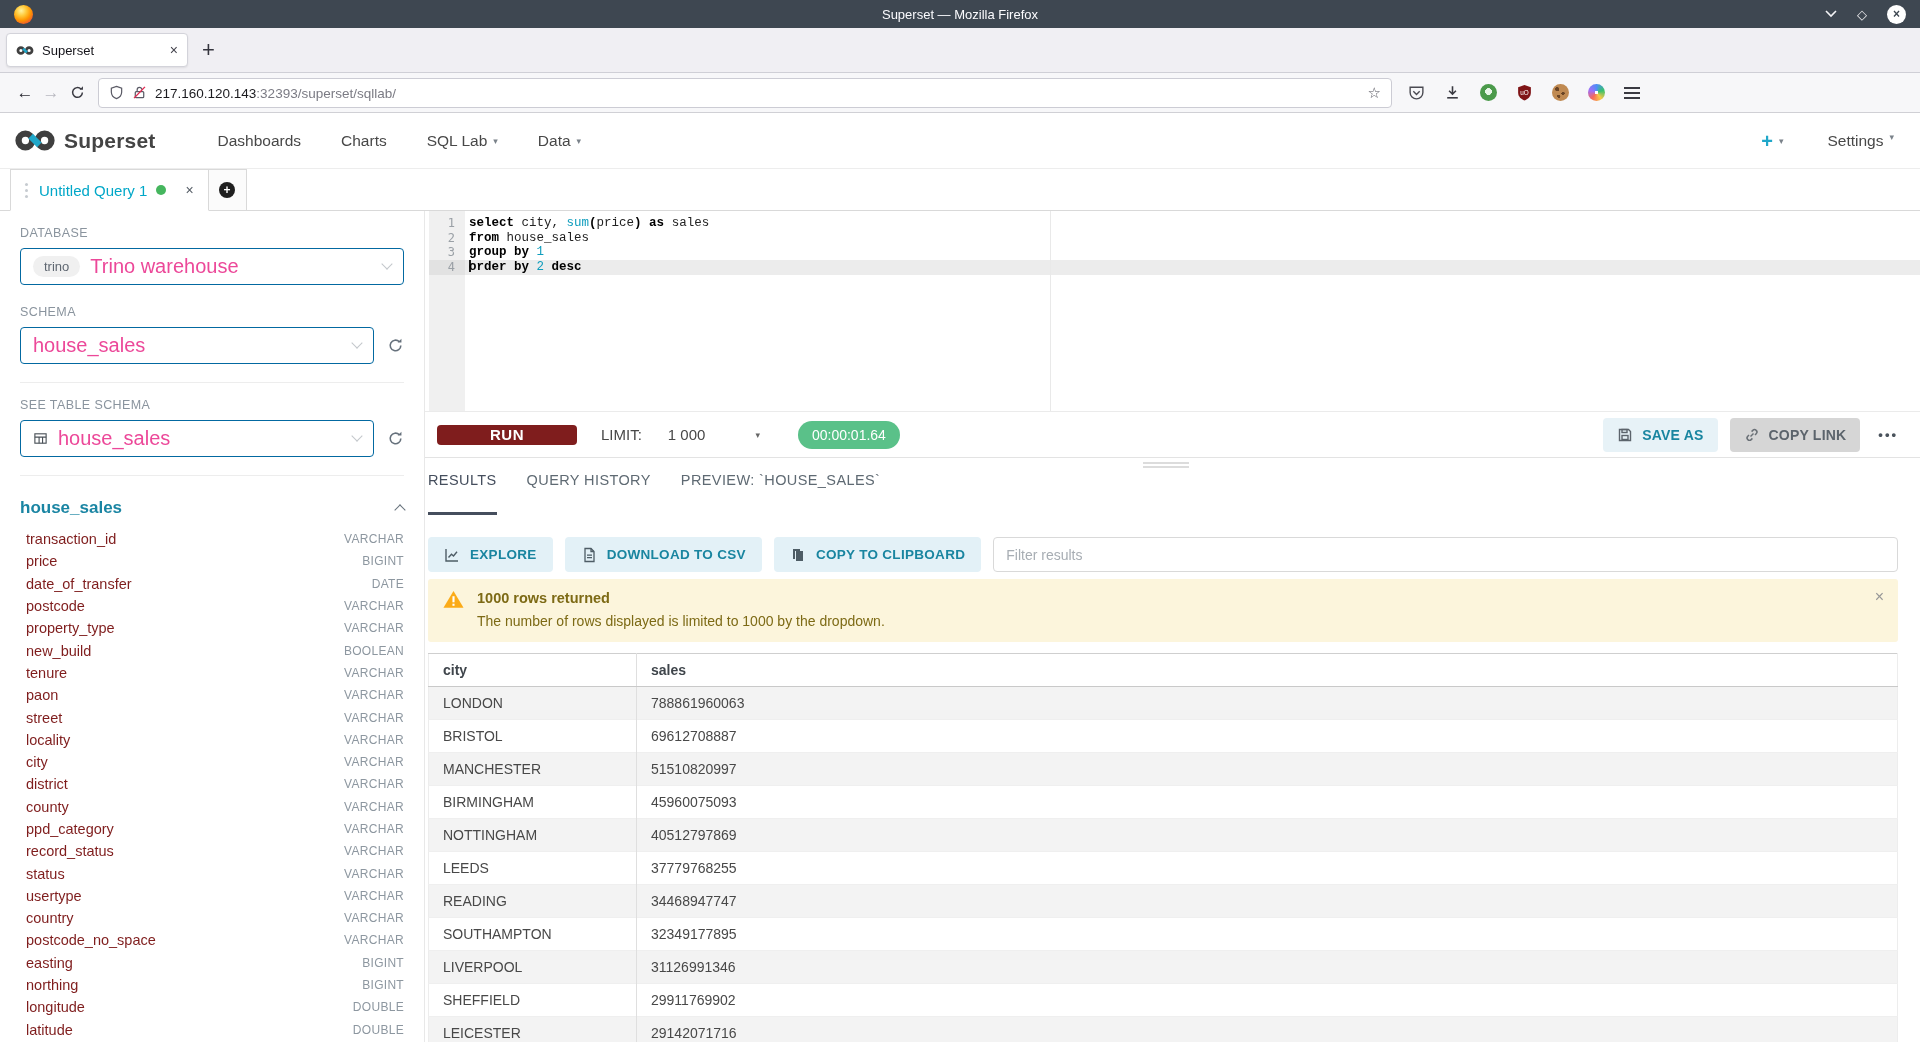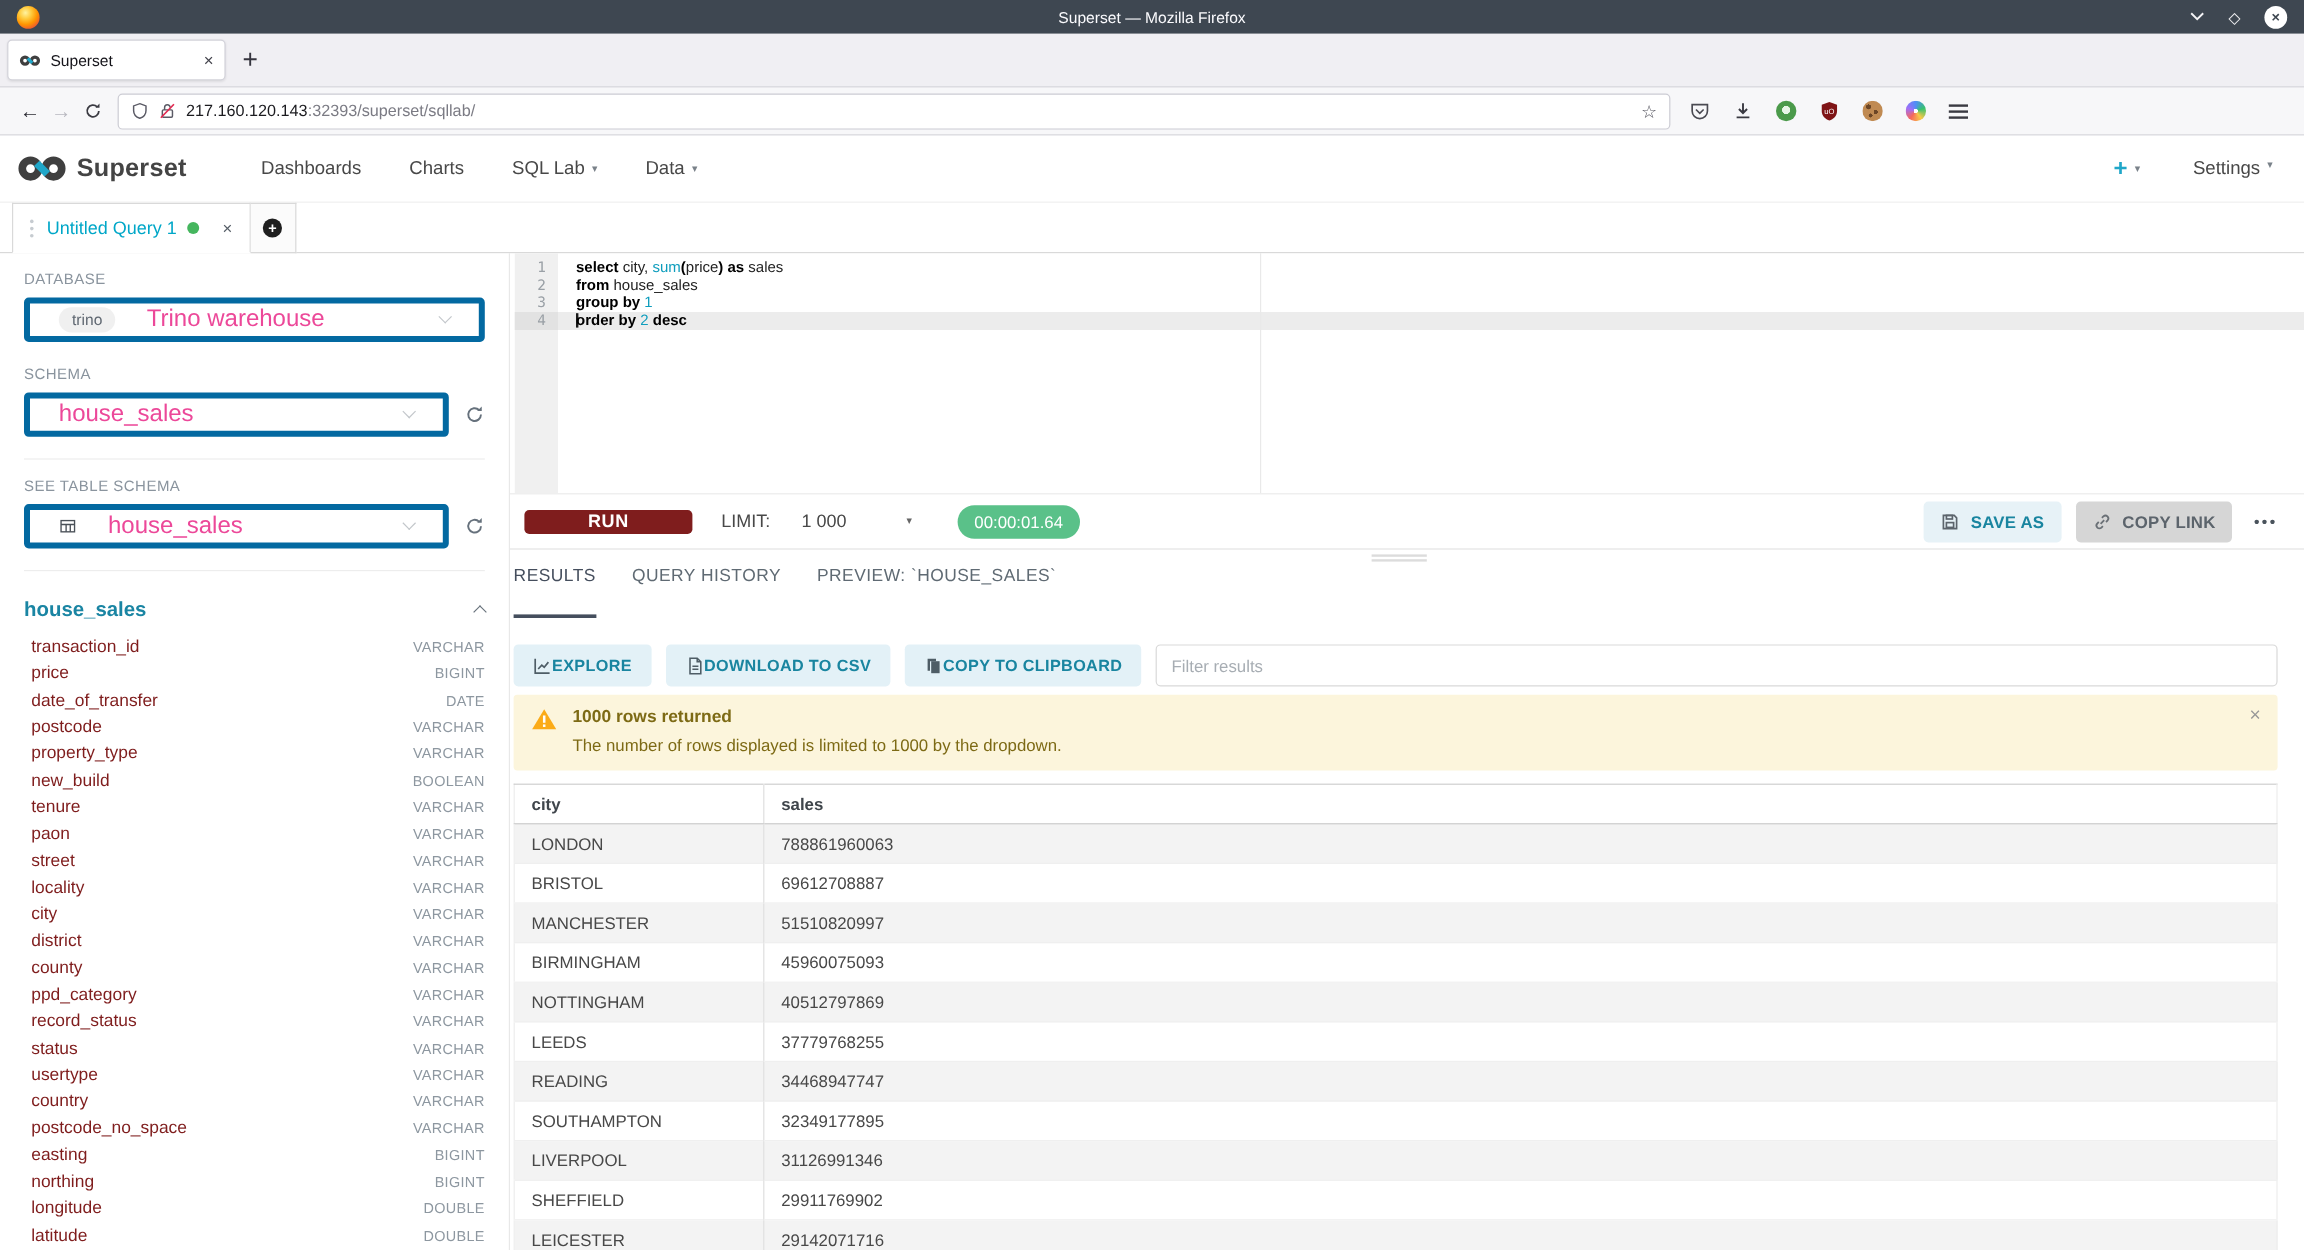--- a/index.html
+++ b/index.html
@@ -70,21 +70,21 @@
   display:flex;align-items:center;justify-content:center;z-index:1}
 .add-circle{width:16px;height:16px;border-radius:50%;background:#1f1f1f;color:#fff;font-size:12px;font-weight:bold;
   display:flex;align-items:center;justify-content:center;line-height:0}
 
 
 .main{display:flex;height:calc(1042px - 211px)}
 
 
 .sidebar{width:425px;border-right:1px solid #e8e8e8;padding:0 20px;overflow:hidden;flex:none}
 .side-label{font-size:12.5px;color:#8a949e;letter-spacing:.4px;margin-top:15px;margin-bottom:8px}
-.select{height:37px;border:5px solid #0369a1;border-radius:4px;display:flex;align-items:center;padding:0 24px;gap:26px;background:#fff}
+.select{height:37px;border:1px solid #0369a1;border-radius:4px;display:flex;align-items:center;padding:0 12px;gap:10px;background:#fff}
 .sel-text{font-size:20px;color:#ec4899}
 .chev{width:8px;height:8px;border-right:1.6px solid #c3c7cb;border-bottom:1.6px solid #c3c7cb;
   transform:rotate(45deg);margin-left:auto;margin-top:-5px;flex:none}
 .badge{background:#f0f0f0;border-radius:11px;padding:3px 11px;font-size:13px;color:#5f6771}
 .sel-row{display:flex;align-items:center;gap:13px}
 .sel-row .select{flex:1}
 .divider{border-top:1px solid #ededed;margin-top:18px}
 .tbl-head{display:flex;align-items:center;justify-content:space-between;margin-top:22px}
 .tbl-head h3{font-size:17px;color:#1a85a3;font-weight:bold}
 .chev-up{width:8px;height:8px;border-right:1.6px solid #68727c;border-bottom:1.6px solid #68727c;
@@ -95,22 +95,22 @@
 .col-type{font-size:12px;color:#8d97a0;letter-spacing:.3px}
 
 
 .pane{flex:1;display:flex;flex-direction:column;min-width:0}
 .editor{height:201px;display:flex;position:relative;border-bottom:1px solid #ebebeb}
 .gutter{width:36px;margin-left:4px;background:#f0f0f0;padding-top:5px;flex:none}
 .gutter-num{height:14.7px;line-height:14.7px;font-family:"DejaVu Sans Mono","Liberation Mono",monospace;
   font-size:12px;color:#9aa0a6;text-align:right;padding-right:10px}
 .gutter-num.active{background:#e2e2e2}
 .code{flex:1;padding-top:5px}
-.code-line{height:14.7px;line-height:14.7px;font-family:Liberation Sans, sans-serif;
-  font-size:12.5px;color:#222;white-space:pre;padding-left:15px}
+.code-line{height:14.7px;line-height:14.7px;font-family:Liberation Mono, monospace;
+  font-size:12.5px;color:#222;white-space:pre;padding-left:4px}
 .code-line.active{background:#ececec}
 .tk-kw{font-weight:bold;color:#000}
 .tk-fn{color:#0e9dbd}
 .tk-num{color:#0e9dbd}
 .tk-pl{color:#222}
 .cursor{display:inline-block;width:2px;height:12px;background:#1a1a1a;vertical-align:-2px;margin-right:-2px}
 .print-margin{position:absolute;top:0;bottom:0;left:625px;width:1px;background:#e9e9e9}
 
 
 .ed-toolbar{height:45px;display:flex;align-items:center;padding:0 22px 0 12px}
@@ -129,21 +129,21 @@
 
 
 .results{flex:1;position:relative;border-top:1px solid #e3e3e3;padding:0 22px 0 3px;overflow:hidden}
 .grip{position:absolute;top:4px;left:48%;width:46px}
 .grip div{border-top:2px solid #dcdcdc;margin-bottom:2px}
 .rtabs{display:flex;gap:30px;padding-top:14px;height:49px}
 .rtab{font-size:14.5px;color:#5f6a73;letter-spacing:.4px;padding-bottom:24px;border-bottom:3px solid transparent;height:fit-content}
 .rtab.active{color:#454e5d;border-bottom-color:#454e5d}
 .actions{display:flex;align-items:center;margin-top:30px}
 .act-btn{height:35px;border-radius:4px;background:#e3f1f7;color:#1985a0;font-size:13.5px;font-weight:bold;letter-spacing:.3px;
-  display:flex;align-items:center;padding:0 16px;margin-right:12px;border:none;font-family:inherit}
+  display:flex;align-items:center;gap:10px;padding:0 16px;margin-right:12px;border:none;font-family:inherit}
 .filter{flex:1;height:35px;border:1px solid #d9d9d9;border-radius:4px;padding:0 12px;font-size:14px;color:#484848;
   outline:none;font-family:inherit}
 .filter::placeholder{color:#a7adb3}
 .alert{margin-top:7px;background:#fcf5dc;border-radius:3px;padding:11px 16px 13px 15px;display:flex;gap:13px;position:relative}
 .alert-title{font-size:14.5px;font-weight:bold;color:#7d6a15}
 .alert-body{font-size:14px;color:#7d6a15;margin-top:7px}
 .alert-close{position:absolute;right:14px;top:10px;color:#979797;font-size:16px;line-height:1}
 .rtable{width:100%;border-collapse:collapse;margin-top:11px;border-top:1px solid #cfcfcf;
   border-left:1px solid #ededed;border-right:1px solid #ededed;table-layout:fixed}
 .rtable th{text-align:left;font-size:14px;font-weight:bold;color:#3f454b;height:33px;padding-left:14px;

